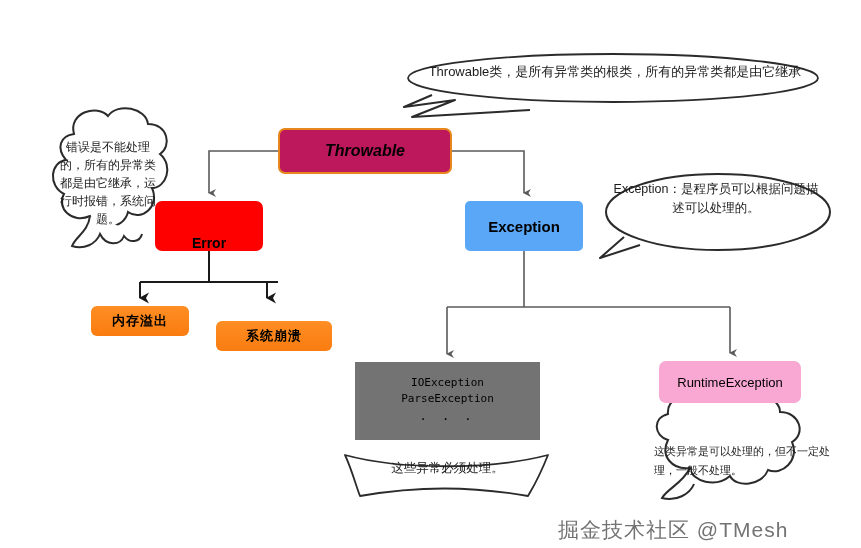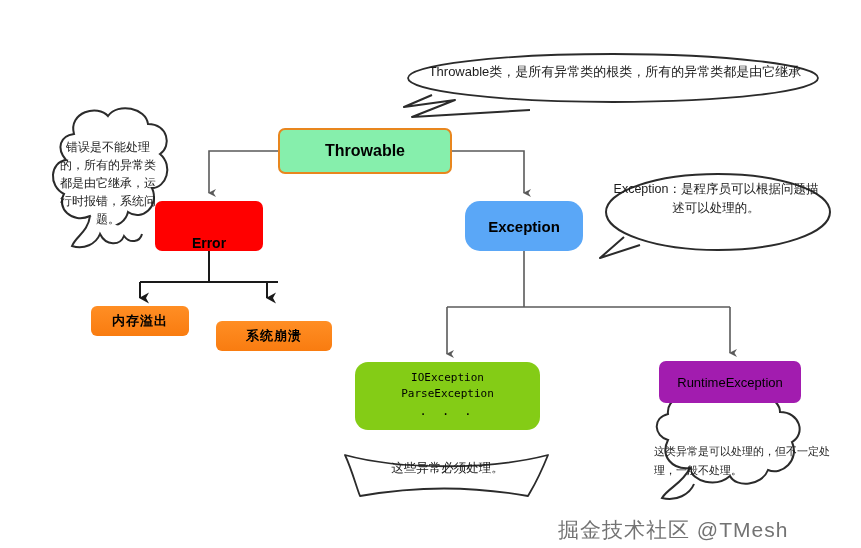--- a/index.html
+++ b/index.html
@@ -34,87 +34,88 @@
     text-align: center;
     color: #000000;
     z-index: 5;
   }
   
   #node-throwable {
     left: 278px;
     top: 128px;
     width: 174px;
     height: 46px;
-    background: #86efac;
+    background: #be185d;
     border: 2px solid #E8861E;
     border-radius: 7px;
     font-size: 16px;
     font-weight: bold;
+    font-style: italic;
   }
   
   #node-error {
     left: 155px;
     top: 201px;
     width: 108px;
     height: 50px;
     background: #FF0000;
     border-radius: 7px;
     font-size: 14px;
     font-weight: bold;
     align-items: flex-end;
   }
   
   #node-exception {
     left: 465px;
     top: 201px;
     width: 118px;
     height: 50px;
     background: #5AA7F7;
-    border-radius: 15px;
+    border-radius: 5px;
     font-size: 15px;
     font-weight: bold;
   }
   
   .leaf-orange {
     height: 30px;
     background: linear-gradient(to bottom, #FF8E24, #F97C10);
     border-radius: 6px;
     font-size: 13px;
     font-weight: bold;
     letter-spacing: 1px;
     justify-content: center;
   }
   #node-oom { left: 91px; top: 306px; width: 98px; }
   #node-crash { left: 216px; top: 321px; width: 116px; }
   
   #node-checked {
     left: 355px;
     top: 362px;
     width: 185px;
-    height: 68px;
-    background: #84cc16;
-    border-radius: 13px;
+    height: 78px;
+    background: #737373;
+    border-radius: 0;
     flex-direction: column;
     justify-content: center;
     font-family: "DejaVu Sans Mono", "Liberation Mono", monospace;
     font-size: 11px;
     line-height: 16px;
   }
   #node-checked .dots {
     letter-spacing: 4px;
     margin-top: 4px;
     font-size: 12px;
   }
   
   #node-runtime {
     left: 659px;
     top: 361px;
     width: 142px;
     height: 42px;
-    background: #a21caf;
+    background: #f9a8d4;
     border-radius: 7px;
     font-size: 13px;
   }
   
   .callout-text {
     position: absolute;
     color: #1b1b1b;
     z-index: 6;
     text-align: center;
     line-height: 17px;

